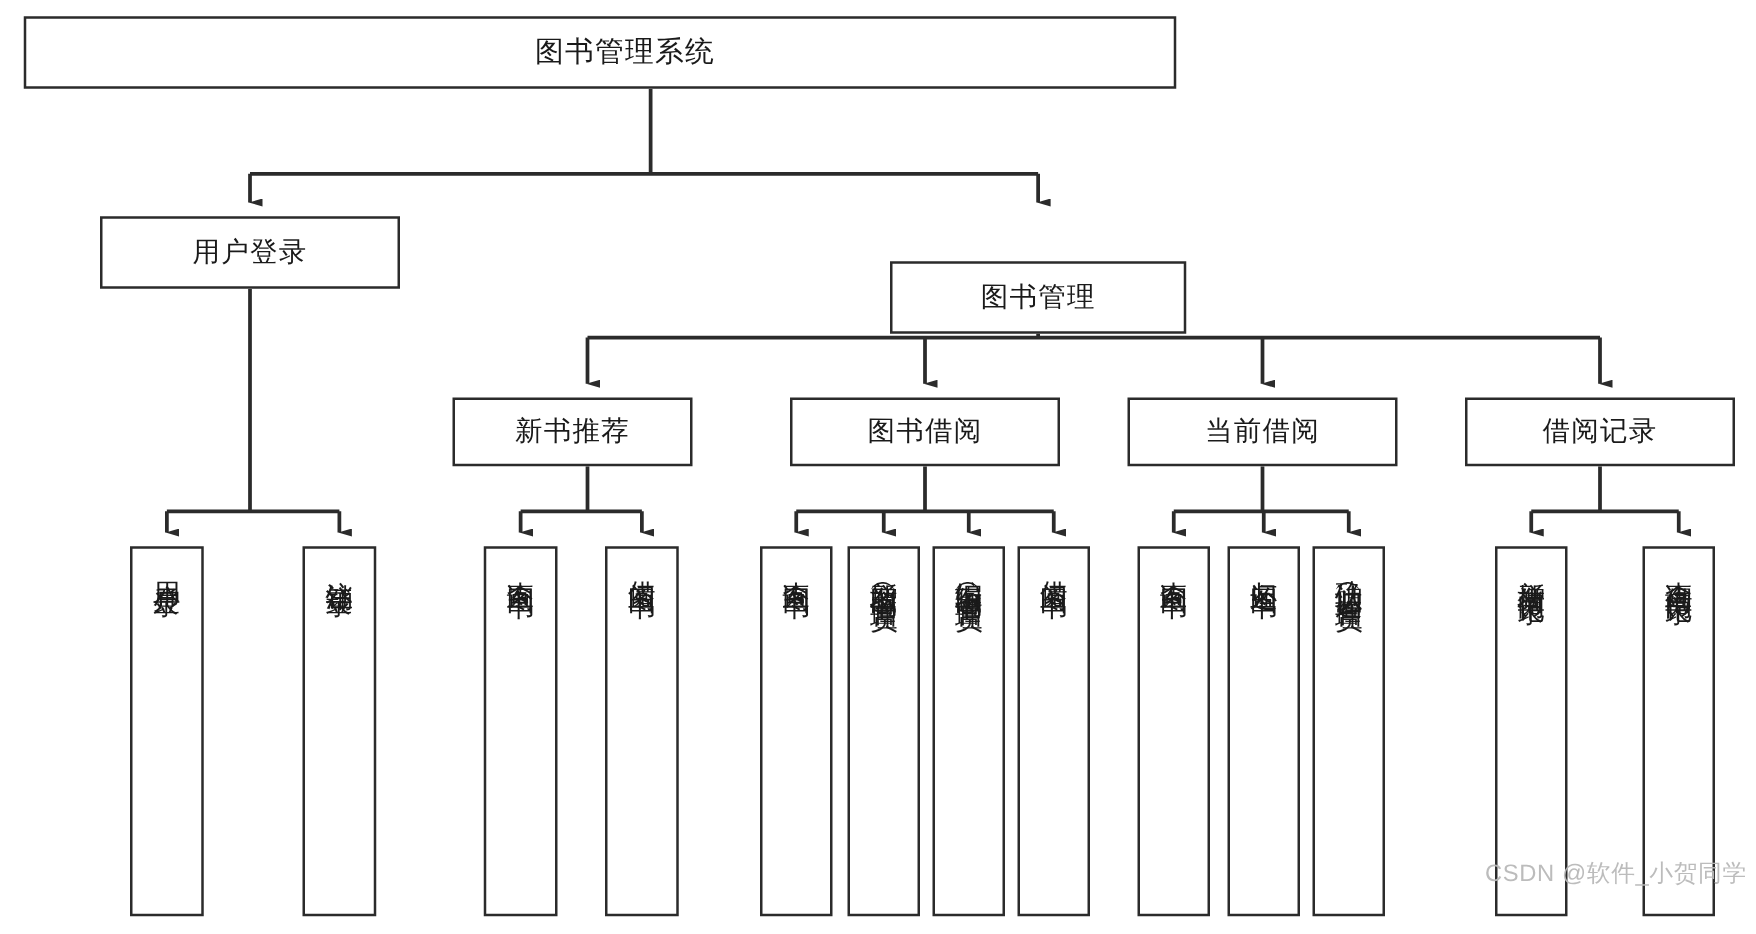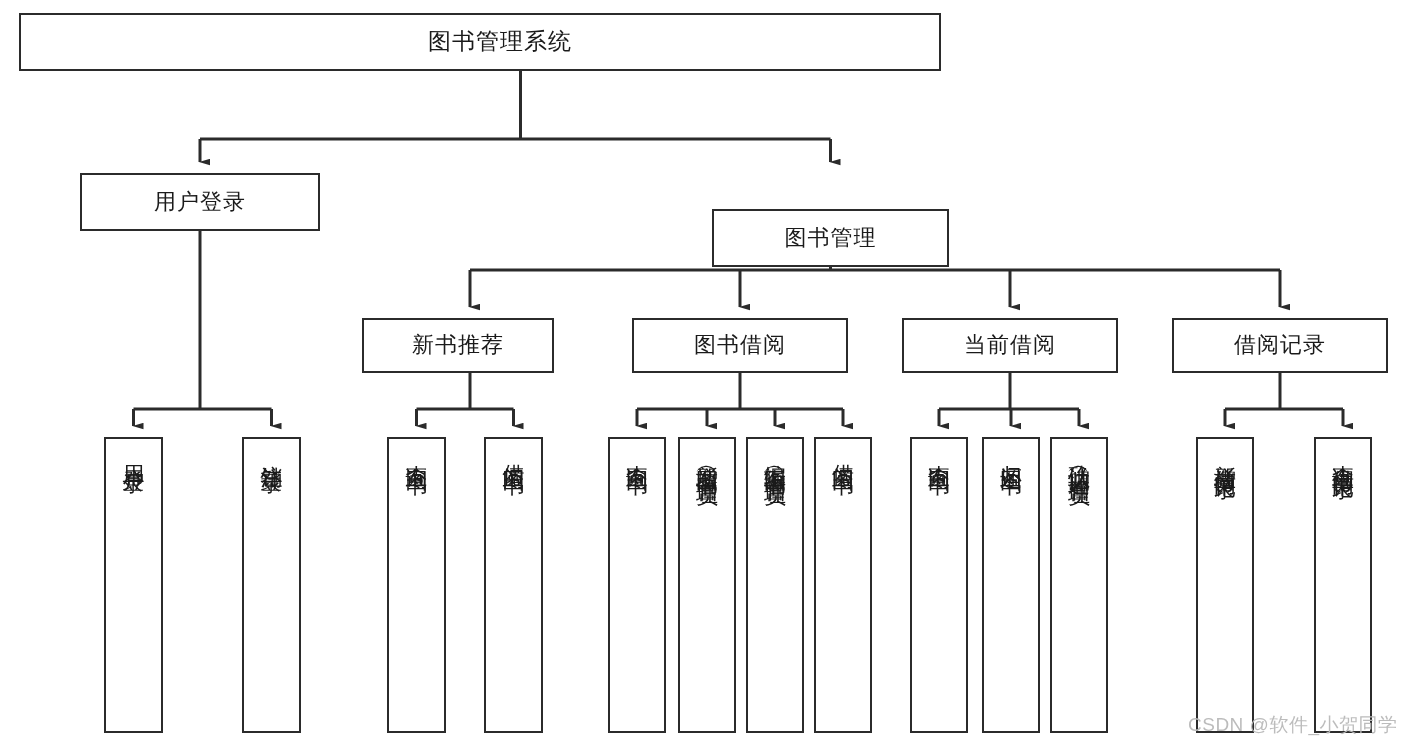--- a/index.html
+++ b/index.html
@@ -178,14 +178,14 @@
         <span class="label">确认归还（管理员）</span>
       </div>
       <div class="node vert" id="node-leaf-add-record" style="left: 1196px; top: 437px; width: 58px; height: 296px;">
         <span class="label">新增借阅记录</span>
       </div>
       <div class="node vert" id="node-leaf-query-record" style="left: 1314px; top: 437px; width: 58px; height: 296px;">
         <span class="label">查询借阅记录</span>
       </div>
     </div>
 
-  <div class="watermark" style="left: 1188px; top: 712px; color: rgb(185, 185, 185);">CSDN @软件_小贺同学</div>
+  <div class="watermark" style="left: 1188px; top: 686px; color: rgb(185, 185, 185);">CSDN @软件_小贺同学</div>
 </div>
 
 </body></html>

